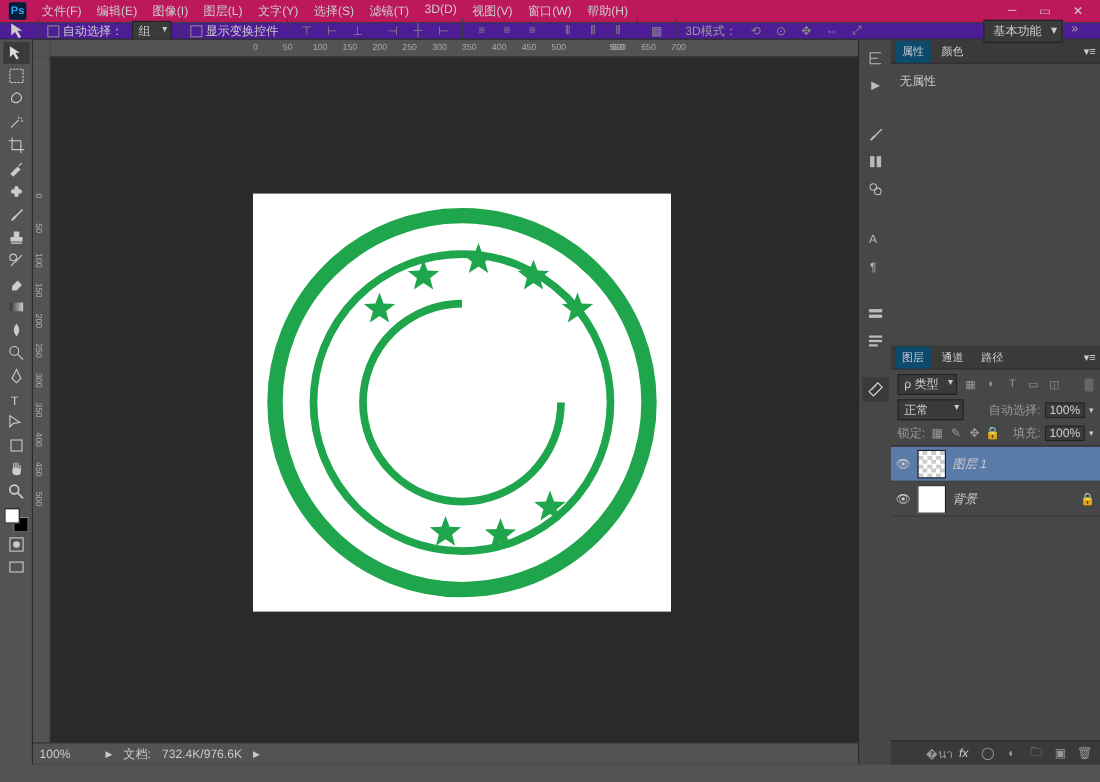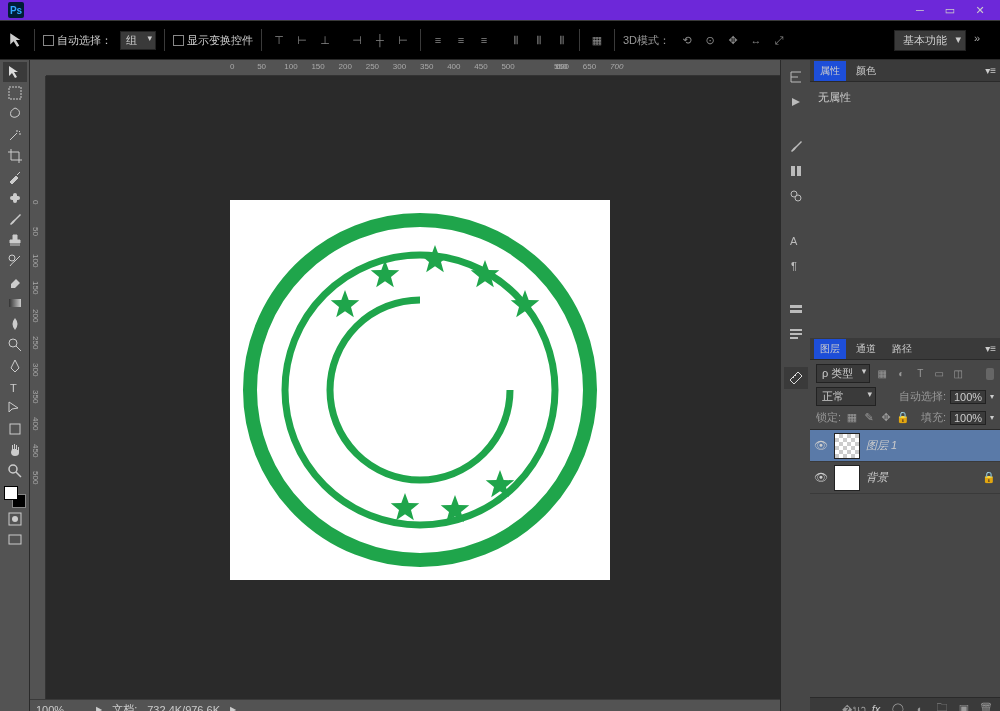--- a/index.html
+++ b/index.html
@@ -1,23 +1,23 @@
 <!DOCTYPE html>
 <html><head>
 <meta charset="utf-8">
 <style>
 *{margin:0;padding:0;box-sizing:border-box;font-family:"Microsoft YaHei",sans-serif;font-size:11px;color:#ccc;user-select:none}
 body{background:#535353;width:1000px;height:711px;overflow:hidden;position:relative}
-.titlebar{height:20px;background:#6d28d9;display:flex;align-items:center;padding:0 8px}
+.titlebar{height:20px;background:#be185d;display:flex;align-items:center;padding:0 8px}
 .ps-logo{width:16px;height:16px;background:#001e36;color:#31a8ff;display:flex;align-items:center;justify-content:center;font-weight:bold;font-size:10px;border-radius:2px;margin-right:8px}
 .menubar{display:flex;gap:2px}
 .menubar span{padding:2px 6px;cursor:pointer}
 .win-controls{margin-left:auto;display:flex;gap:6px}
 .win-controls span{width:24px;height:14px;display:flex;align-items:center;justify-content:center;cursor:pointer}
-.optbar{height:40px;background:#000000;border-top:1px solid #3a3a3a;border-bottom:1px solid #2a2a2a;display:flex;align-items:center;padding:0 8px;gap:8px}
+.optbar{height:16px;background:#4c1d95;border-top:1px solid #3a3a3a;border-bottom:1px solid #2a2a2a;display:flex;align-items:center;padding:0 8px;gap:8px}
 .opt-tool{width:18px;height:18px;display:flex;align-items:center;justify-content:center}
 .cb{width:11px;height:11px;border:1px solid #888;display:inline-block;margin-right:3px;vertical-align:middle}
 .opt-label{font-size:11px;display:flex;align-items:center}
 .dd{background:#3a3a3a;border:1px solid #222;padding:1px 16px 1px 5px;position:relative;font-size:11px;min-width:36px}
 .dd::after{content:"▾";position:absolute;right:3px;top:1px;font-size:9px}
 .sep{width:1px;height:22px;background:#3a3a3a}
 .opt-icons{display:flex;gap:5px}
 .opt-icons span{width:18px;height:16px;display:flex;align-items:center;justify-content:center;color:#888}
 .essentials{margin-left:auto;background:#3a3a3a;border:1px solid #222;padding:2px 18px 2px 8px;position:relative}
 .essentials::after{content:"▾";position:absolute;right:4px;top:2px}
@@ -46,21 +46,21 @@
 .statusbar .zoom{width:50px}
 .statusbar .arrow{font-size:8px}
 .collapsed-dock{width:30px;background:#474747;border-left:1px solid #2a2a2a;display:flex;flex-direction:column;align-items:center;padding-top:6px;gap:3px}
 .dock-btn{width:24px;height:22px;display:flex;align-items:center;justify-content:center;cursor:pointer;color:#bbb}
 .dock-btn.active{background:#3a3a3a}
 .dock-btn svg{width:16px;height:16px}
 .dock-gap{height:16px}
 .panels{width:190px;background:#474747;display:flex;flex-direction:column}
 .panel-tabs{height:22px;background:#3a3a3a;display:flex;align-items:center;padding:0 4px;gap:4px;border-bottom:1px solid #2a2a2a}
 .ptab{padding:3px 6px;font-size:10px;cursor:pointer}
-.ptab.active{background:#1d4ed8}
+.ptab.active{background:#0c4a6e}
 .pmenu{margin-left:auto;cursor:pointer;font-size:10px}
 .prop-body{flex:0 0 256px;background:#474747;padding:8px;font-size:11px}
 .layers-body{flex:1;background:#474747;display:flex;flex-direction:column}
 .layer-opts{padding:4px 6px;display:flex;flex-direction:column;gap:4px;border-bottom:1px solid #2a2a2a}
 .layer-row{display:flex;align-items:center;gap:4px;font-size:10px}
 .layer-row .dd{flex:0 0 auto}
 .lbl{color:#999}
 .val-box{background:#3a3a3a;border:1px solid #222;padding:0 3px;width:36px;text-align:right}
 .filter-icons{display:flex;gap:3px}
 .filter-icons span{width:16px;height:14px;display:flex;align-items:center;justify-content:center;color:#999;font-size:10px}
@@ -75,20 +75,33 @@
 .layer-name{font-size:11px;font-style:italic}
 .layer .lock{margin-left:auto;color:#999}
 .layer-footer{height:22px;background:#3a3a3a;border-top:1px solid #2a2a2a;display:flex;align-items:center;justify-content:flex-end;gap:6px;padding:0 6px}
 .layer-footer span{width:16px;height:16px;display:flex;align-items:center;justify-content:center;color:#999;cursor:pointer}
 </style>
 </head>
 <body>
 
 <div class="titlebar">
   <div class="ps-logo">Ps</div>
+  <div class="menubar">
+    <span>文件(F)</span>
+    <span>编辑(E)</span>
+    <span>图像(I)</span>
+    <span>图层(L)</span>
+    <span>文字(Y)</span>
+    <span>选择(S)</span>
+    <span>滤镜(T)</span>
+    <span>3D(D)</span>
+    <span>视图(V)</span>
+    <span>窗口(W)</span>
+    <span>帮助(H)</span>
+  </div>
   <div class="win-controls">
     <span>─</span>
     <span>▭</span>
     <span>✕</span>
   </div>
 </div>
 
 <div class="optbar">
   <div class="opt-tool">
       <svg viewBox="0 0 16 16">

